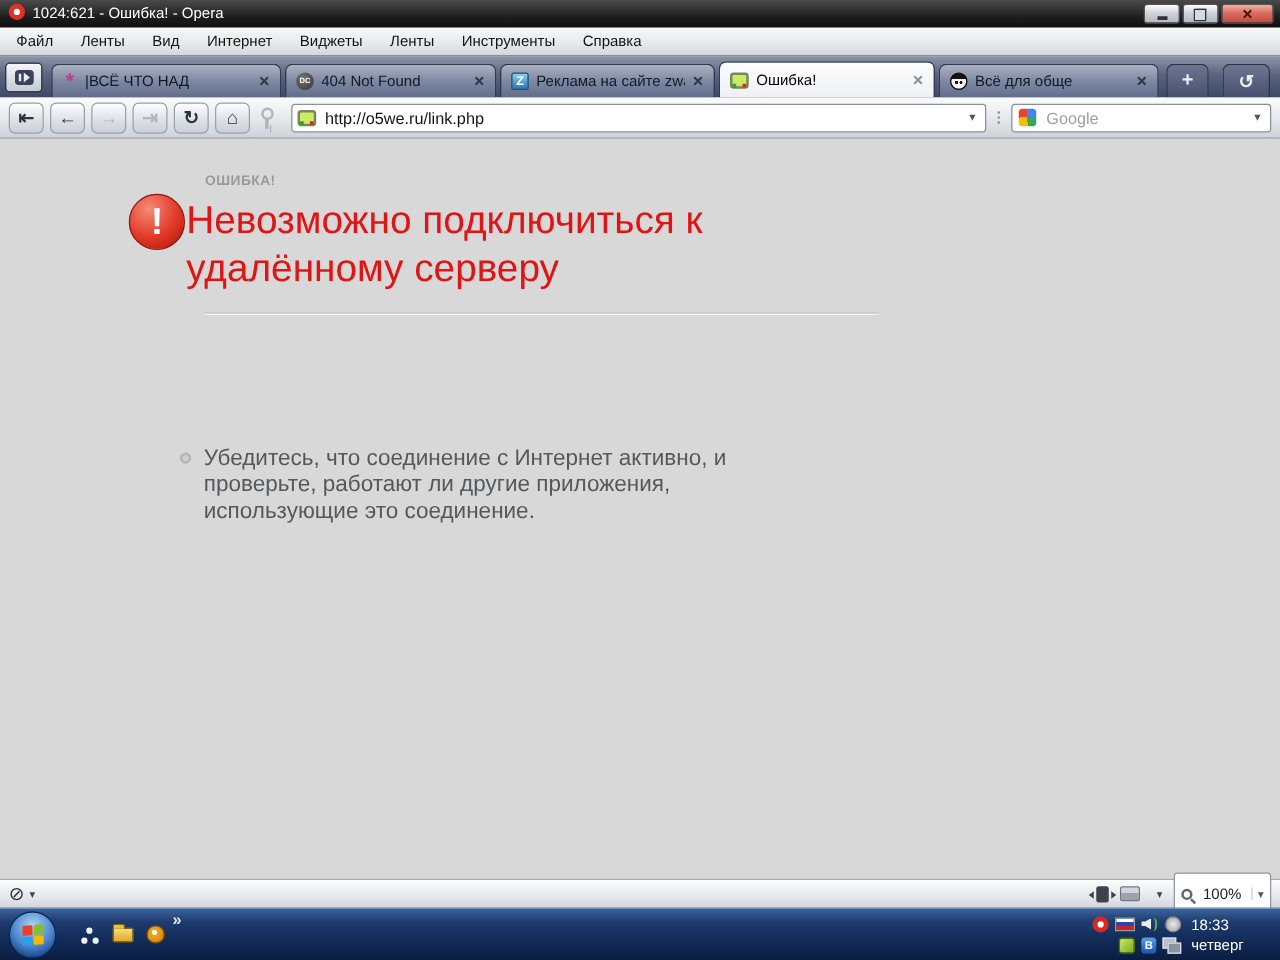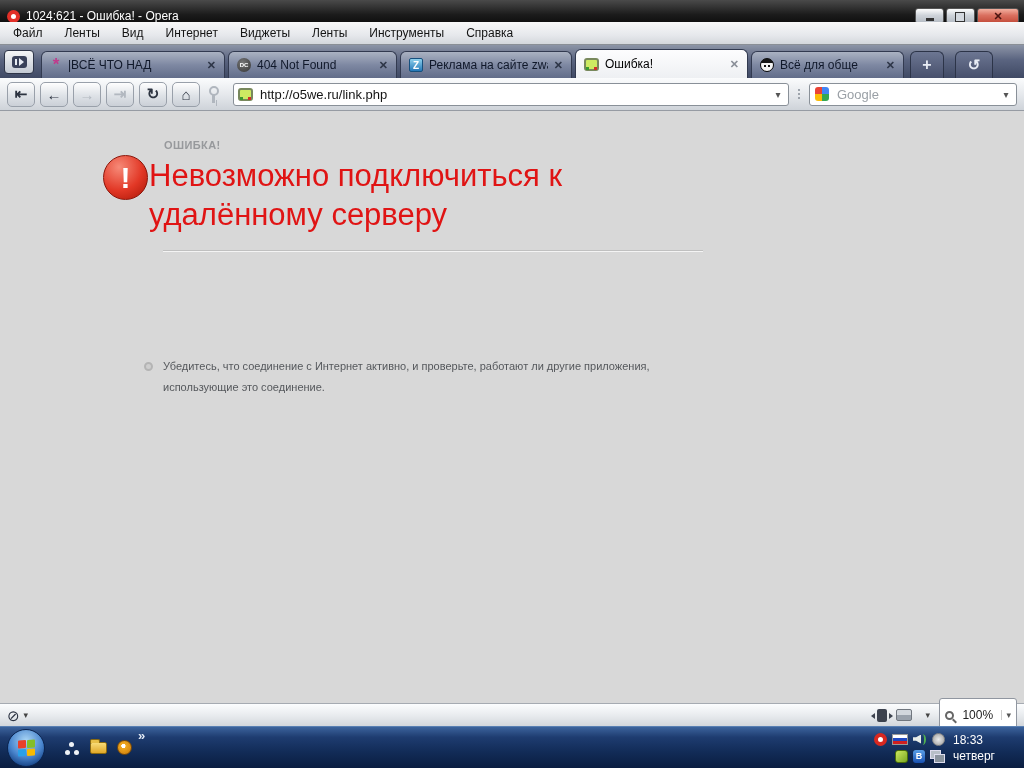--- a/index.html
+++ b/index.html
@@ -3,21 +3,21 @@
 <meta charset="utf-8">
 <style>
   * { margin:0; padding:0; box-sizing:border-box; }
   body { font-family:"Liberation Sans", sans-serif; background:#000; }
   .screen { position:relative; width:1024px; height:768px; overflow:hidden;
             background:#d8d8d8; font-family:"Liberation Sans", sans-serif; }
 
   
   .titlebar { position:absolute; top:0; left:0; right:0; height:32px;
     background:linear-gradient(#4a4a4a,#1c1c1c 45%,#000);
-    display:flex; align-items:center; padding:3px 4px; color:#fff; }
+    display:flex; padding:3px 4px; color:#fff; }
   .opera-logo { width:13px; height:13px; border:4px solid #e23028; border-radius:50%;
     background:#fff; margin:0 6px 0 3px; flex:none; }
   .title-text { font-size:12px; }
   .win-controls { margin-left:auto; display:flex; gap:2px; padding-right:1px; }
   .wbtn { width:29px; height:16px; border:1px solid #555; border-radius:3px;
     background:linear-gradient(#fdfdfd,#cfd4da 45%,#b4bac2);
     display:flex; align-items:center; justify-content:center; }
   .min-glyph { width:8px; height:3px; background:#333; margin-top:7px; }
   .rest-glyph { width:8px; height:8px; border:1px solid #333; position:relative; background:transparent; }
   .rest-glyph::after { content:""; position:absolute; left:-3px; bottom:-3px; width:8px; height:8px;
@@ -44,21 +44,21 @@
   .pt-icon::after { content:""; position:absolute; right:3px; top:2px;
     border-left:5px solid #e8ecf4; border-top:4px solid transparent; border-bottom:4px solid transparent; }
   .tab { height:27px; border:1px solid #323a50; border-bottom:none; border-radius:6px 6px 0 0;
     background:linear-gradient(#aab2c2,#7e88a2 50%,#626d8a);
     display:flex; align-items:center; padding:0 8px; font-size:12px; color:#10182a;
     margin-right:3px; flex:none; }
   .tab-title { flex:1; white-space:nowrap; overflow:hidden; }
   .tab-close { color:#2e3648; font-size:11px; font-weight:bold; margin-left:6px; }
   .tab.active { background:linear-gradient(#fdfdfe,#eef0f3); color:#000; height:29px; }
   .tab.active .tab-close { color:#8a8f98; }
-  .t1{width:184px} .t2{width:169px} .t3{width:172px} .t4{width:173px} .t5{width:153px}
+  .t1{width:184px} .t2{width:169px} .t3{width:172px} .t4{width:173px} .t5{width:176px}
   .fav { margin-right:6px; flex:none; }
   .fav-star { color:#c03a8c; font-size:17px; font-weight:bold; line-height:10px; width:12px; text-align:center; }
   .fav-dc { width:14px; height:14px; border-radius:50%; background:radial-gradient(circle at 40% 35%,#777,#333);
     color:#fff; font-size:6px; font-weight:bold; display:flex; align-items:center; justify-content:center; }
   .fav-z { width:14px; height:14px; border-radius:2px; background:linear-gradient(#8ed0ec,#2478b8);
     border:1px solid #16507e; color:#fff; font-size:10px; font-weight:bold;
     display:flex; align-items:center; justify-content:center; }
   .device-icon { width:15px; height:13px; border:2px solid #78885c; border-radius:3px;
     background:#cdea62; position:relative; }
   .device-icon::before { content:""; position:absolute; left:0; bottom:-1px; width:3px; height:3px; background:#3a9a30; }
@@ -116,21 +116,21 @@
   .err-title { position:absolute; left:149px; top:45px; width:520px;
     font-size:31px; line-height:39px; color:#e01414; }
   .hr { position:absolute; left:163px; top:139px; width:540px; height:2px;
     border-top:1px solid #c0c0c0; border-bottom:1px solid #f4f4f4; }
   .para { position:absolute; left:163px; top:160px; width:490px;
     font-size:13.5px; line-height:21px; color:#55585c; }
   .para-link { color:#1353c4; font-weight:bold; text-decoration:underline; }
   .bullet-dot { position:absolute; left:144px; top:251px; width:9px; height:9px;
     border:2px solid #b4b4b4; border-radius:50%; background:#cecece; }
   .bullet-text { position:absolute; left:163px; top:245px; width:490px;
-    font-size:11px; line-height:21px; color:#55585c; }
+    font-size:18px; line-height:21px; color:#55585c; }
 
   
   .statusbar { position:absolute; top:703px; left:0; right:0; height:23px;
     background:linear-gradient(#fcfdfe,#e9ecef 50%,#d3d7dc);
     border-top:1px solid #a6abb2; display:flex; align-items:center; padding:0 7px; color:#3a3f48; }
   .blocked-icon { font-size:15px; color:#2a3140; line-height:15px; }
   .sb-drop { font-size:9px; color:#444; margin-left:4px; }
   .sb-right { margin-left:auto; display:flex; align-items:center; gap:9px; }
   .fit-icon { width:10px; height:13px; background:#3c424e; border-radius:2px; position:relative; }
   .fit-icon::before { content:""; position:absolute; left:-6px; top:4px;

